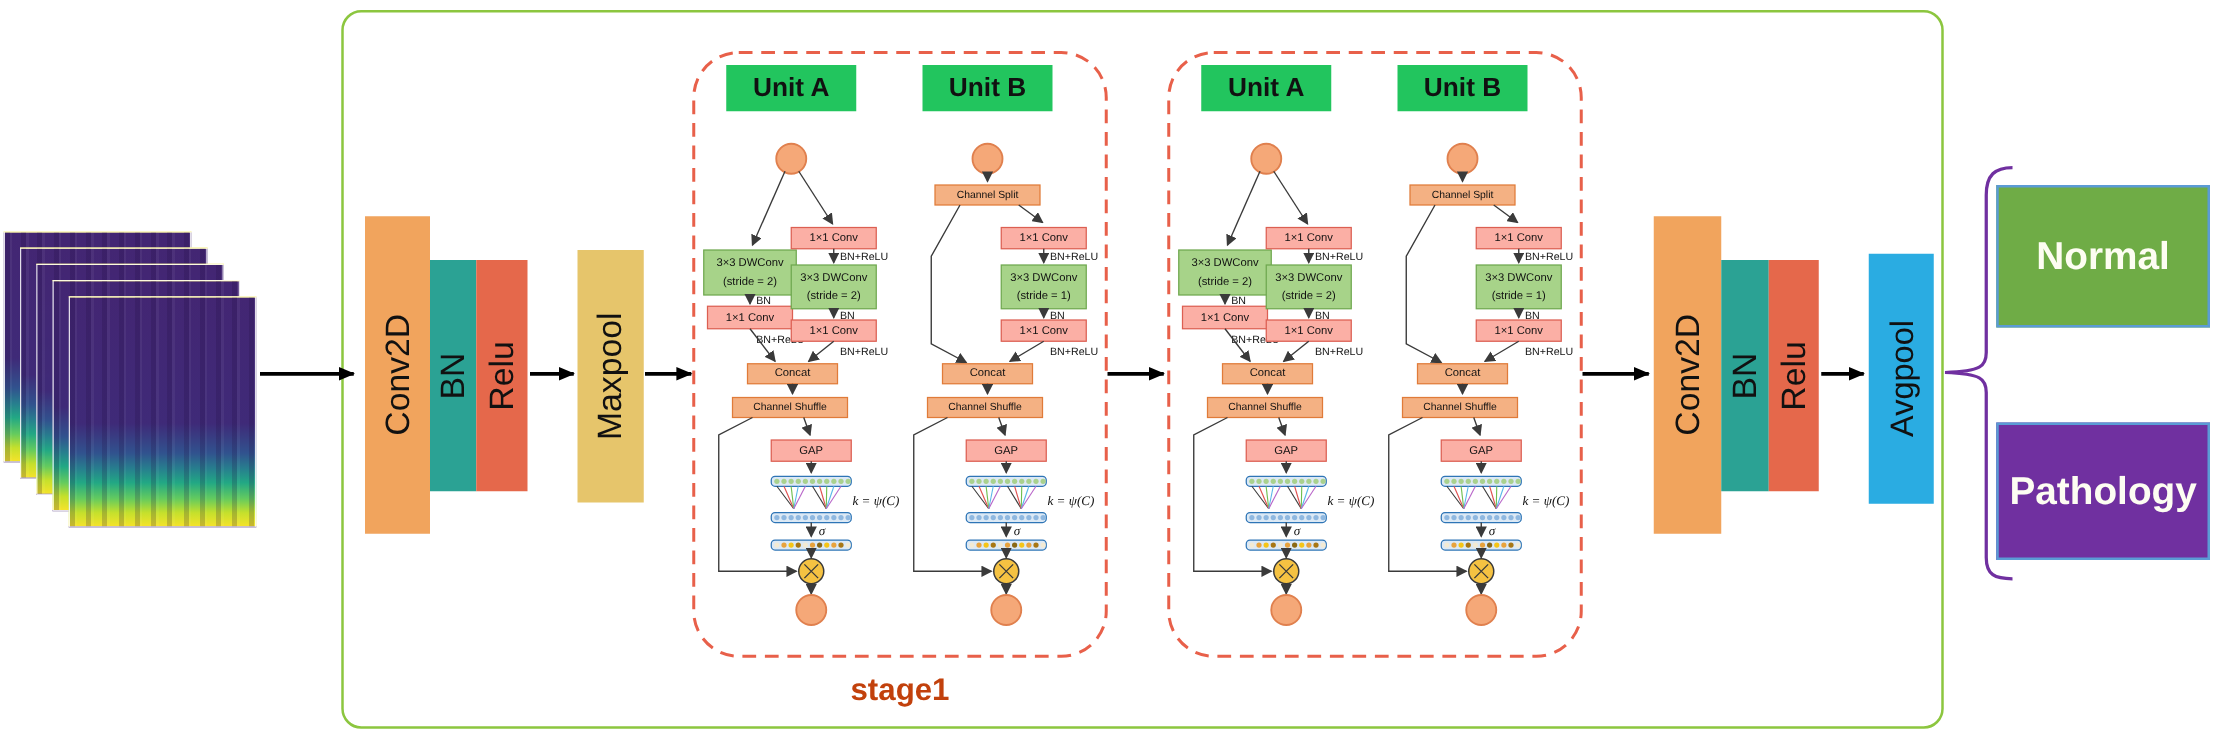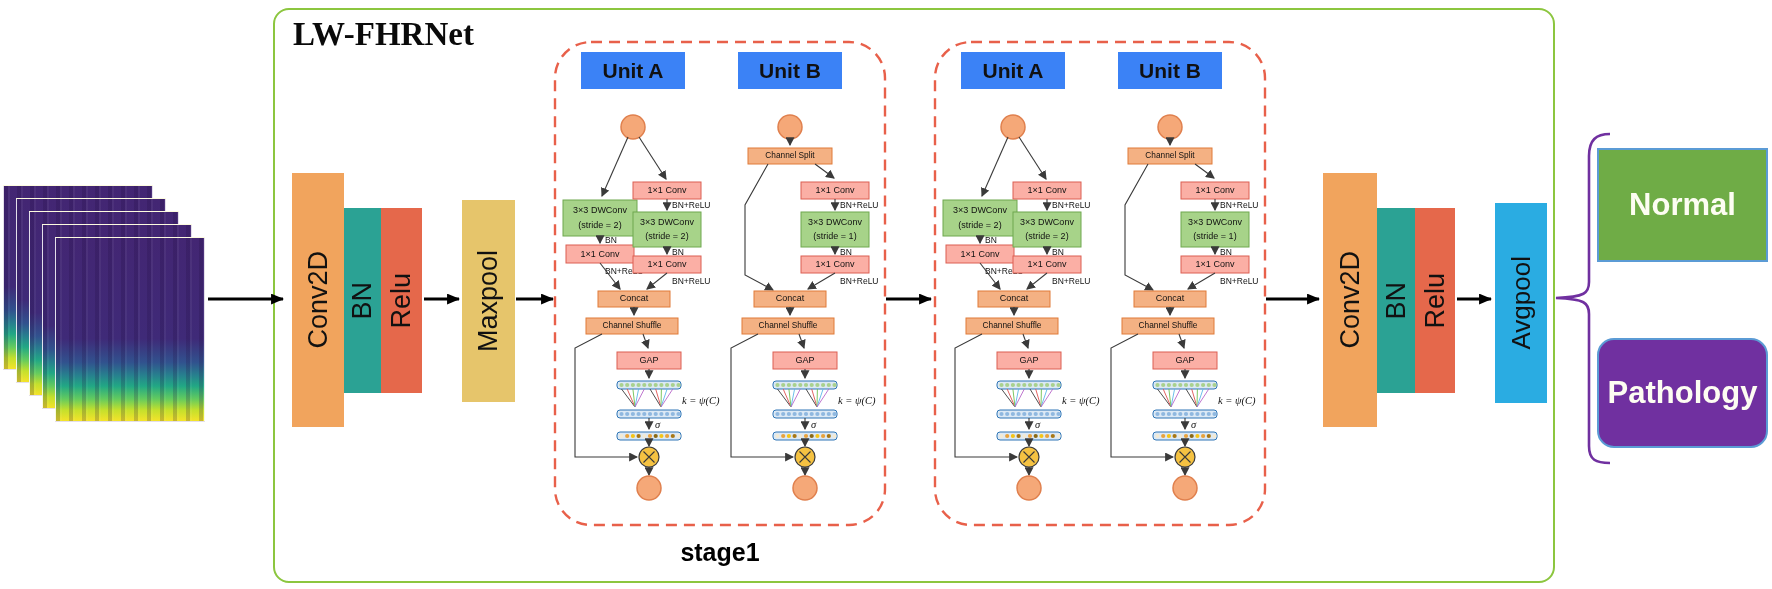--- a/index.html
+++ b/index.html
@@ -25,25 +25,25 @@
      background:repeating-linear-gradient(90deg, rgba(30,10,60,0.20) 0 4px, rgba(255,255,255,0.05) 4px 6px, transparent 6px 13px); }
 
   
   .vblock { position:absolute; display:flex; align-items:center; justify-content:center; z-index:2; }
   .vblock span { writing-mode:vertical-rl; transform:rotate(180deg); font-size:27px; color:#111; }
 
   
   .stage { position:absolute; width:330px; height:483px; top:42px; z-index:2; }
   .unit { position:absolute; top:8px; width:165px; height:470px; }
   .unit svg { position:absolute; left:0; top:55px; overflow:visible; }
-  .unit-header { position:absolute; top:2px; width:104px; height:37px; background:#3b82f6;
+  .unit-header { position:absolute; top:2px; width:104px; height:37px; background:#22c55e;
       display:flex; align-items:center; justify-content:center;
       font-weight:bold; font-size:21px; color:#111; }
   .stage-label { position:absolute; top:538px; width:330px; text-align:center;
-      font-size:25px; font-weight:600; color:#000000; z-index:2; }
+      font-size:25px; font-weight:600; color:#c2410c; z-index:2; }
 
   
   .out-box { position:absolute; left:1597px; width:171px; display:flex; align-items:center; justify-content:center;
       color:#fdfdf2; font-weight:bold; font-size:31px; border:2px solid #5B9BD5; z-index:2; }
 
   
   svg text { font-family:"Liberation Sans", sans-serif; fill:#111; }
   .bx  { font-size:9px; }
   .bxs { font-size:8.3px; }
   .sub { font-size:8.5px; }
@@ -75,21 +75,20 @@
       <path d="M208,299 L283,299" marker-end="url(#arrM)"></path>
       <path d="M424,299 L459,299" marker-end="url(#arrM)"></path>
       <path d="M516,299 L553,299" marker-end="url(#arrM)"></path>
       <path d="M886,299 L931,299" marker-end="url(#arrM)"></path>
       <path d="M1266,299 L1319,299" marker-end="url(#arrM)"></path>
       <path d="M1457,299 L1491,299" marker-end="url(#arrM)"></path>
     </g>
     <path d="M1610,134 C1596,134 1589,140 1589,156 L1589,282 C1589,293 1585,297 1556,298 C1585,299 1589,303 1589,314 L1589,446 C1589,460 1596,463 1610,463" fill="none" stroke="#7030A0" stroke-width="2.6"></path>
   </svg>
 
-  <div id="title">LW-FHRNet</div>
 
   <div id="input-stack">
       <div class="spec-layer" style="left: 0px; top: 0px;"></div>
       <div class="spec-layer" style="left: 13px; top: 13px;"></div>
       <div class="spec-layer" style="left: 26px; top: 26px;"></div>
       <div class="spec-layer" style="left: 39px; top: 39px;"></div>
       <div class="spec-layer" style="left: 52px; top: 52px;"></div>
     </div>
 
   <div class="vblock" style="left:292px;top:173px;width:52px;height:254px;background:#F1A45D">
@@ -567,17 +566,17 @@
   <div class="vblock" style="left:1415px;top:208px;width:40px;height:185px;background:#E5684B">
     <span>Relu</span>
     </div>
   <div class="vblock" style="left:1495px;top:203px;width:52px;height:200px;background:#2AACE2">
     <span style="font-size:26px">Avgpool</span>
     </div>
 
   <div class="out-box" style="top: 148px; height: 114px; background: rgb(111, 172, 70);">
     <span>Normal</span>
     </div>
-  <div class="out-box" style="top: 338px; height: 110px; background: rgb(112, 48, 160); border-radius: 17px;">
+  <div class="out-box" style="top: 338px; height: 110px; background: rgb(112, 48, 160);">
     <span>Pathology</span>
     </div>
 
 </div>
 
 </body></html>

